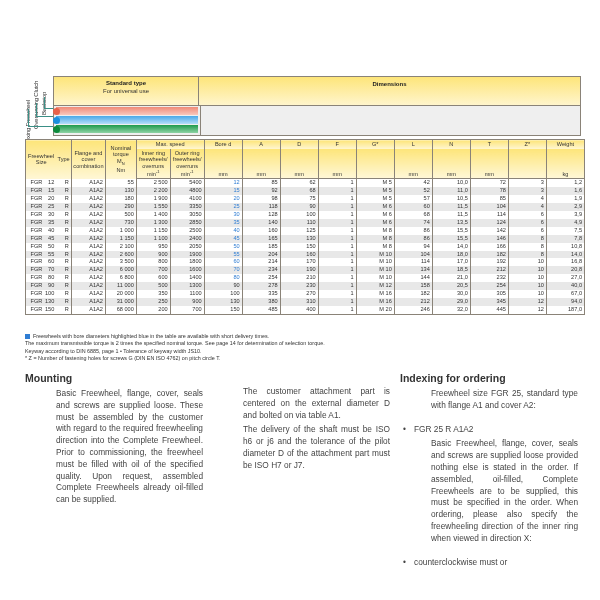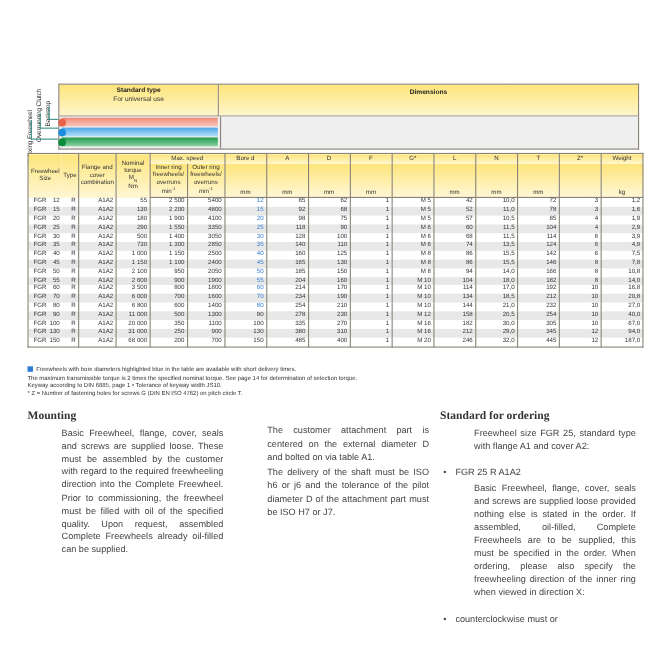--- a/index.html
+++ b/index.html
@@ -42,21 +42,21 @@
   td.bore { color: #2f7dd3; }
   td.bore.nb { color: #333; }
   .sz-n { display: inline-block; width: 12px; text-align: right; }
   .sub { font-size: 4px; vertical-align: sub; }
   .sup { font-size: 4px; vertical-align: super; }
 
   .notes { position: absolute; left: 25px; top: 333px; width: 560px; font-size: 5.4px; color: #333; line-height: 7.3px; }
   .bluesq { display: inline-block; width: 5px; height: 5px; background: #2f7dd3; margin-right: 3px; vertical-align: -0.5px; }
 
   .col { position: absolute; top: 372px; font-size: 8.3px; line-height: 11.8px; color: #444; text-align: justify; }
-  .col h2 { font-size: 10.5px; font-weight: bold; color: #333; margin-bottom: 3px; line-height: 13px; font-family: Liberation Serif, serif; }
+  .col h2 { font-size: 10.5px; font-weight: bold; color: #333; margin-bottom: 3px; line-height: 13px; }
   .col p { margin-bottom: 3px; margin-left: 31px; }
   .col1 { left: 25px; width: 178px; }
   .col2 { left: 212px; top: 386px; width: 178px; }
   .col3 { left: 400px; width: 178px; }
   .bullet { position: relative; padding-left: 14px; text-align: left; margin-bottom: 3px; margin-top: 12px; }
   .bullet::before { content: "•"; position: absolute; left: 3px; top: 0; }
 </style>
 </head>
 <body>
 
@@ -461,18 +461,18 @@
 
 <div class="col col1">
   <h2>Mounting</h2>
   <p>Basic Freewheel, flange, cover, seals and screws are supplied loose. These must be assembled by the customer with regard to the required freewheeling direction into the Complete Freewheel. Prior to commissioning, the freewheel must be filled with oil of the specified quality. Upon request, assembled Complete Freewheels already oil-filled can be supplied.</p>
 </div>
 <div class="col col2">
   <p>The customer attachment part is centered on the external diameter D and bolted on via table A1.</p>
   <p>The delivery of the shaft must be ISO h6 or j6 and the tolerance of the pilot diameter D of the attachment part must be ISO H7 or J7.</p>
 </div>
 <div class="col col3">
-  <h2>Standard for ordering</h2>
+  <h2>Indexing for ordering</h2>
   <p>Freewheel size FGR 25, standard type with flange A1 and cover A2:</p>
   <div class="bullet">FGR 25 R A1A2</div>
   <p>Basic Freewheel, flange, cover, seals and screws are supplied loose provided nothing else is stated in the order. If assembled, oil-filled, Complete Freewheels are to be supplied, this must be specified in the order. When ordering, please also specify the freewheeling direction of the inner ring when viewed in direction X:</p>
   <div class="bullet">counterclockwise must or</div>
 </div>
 
 </body></html>

